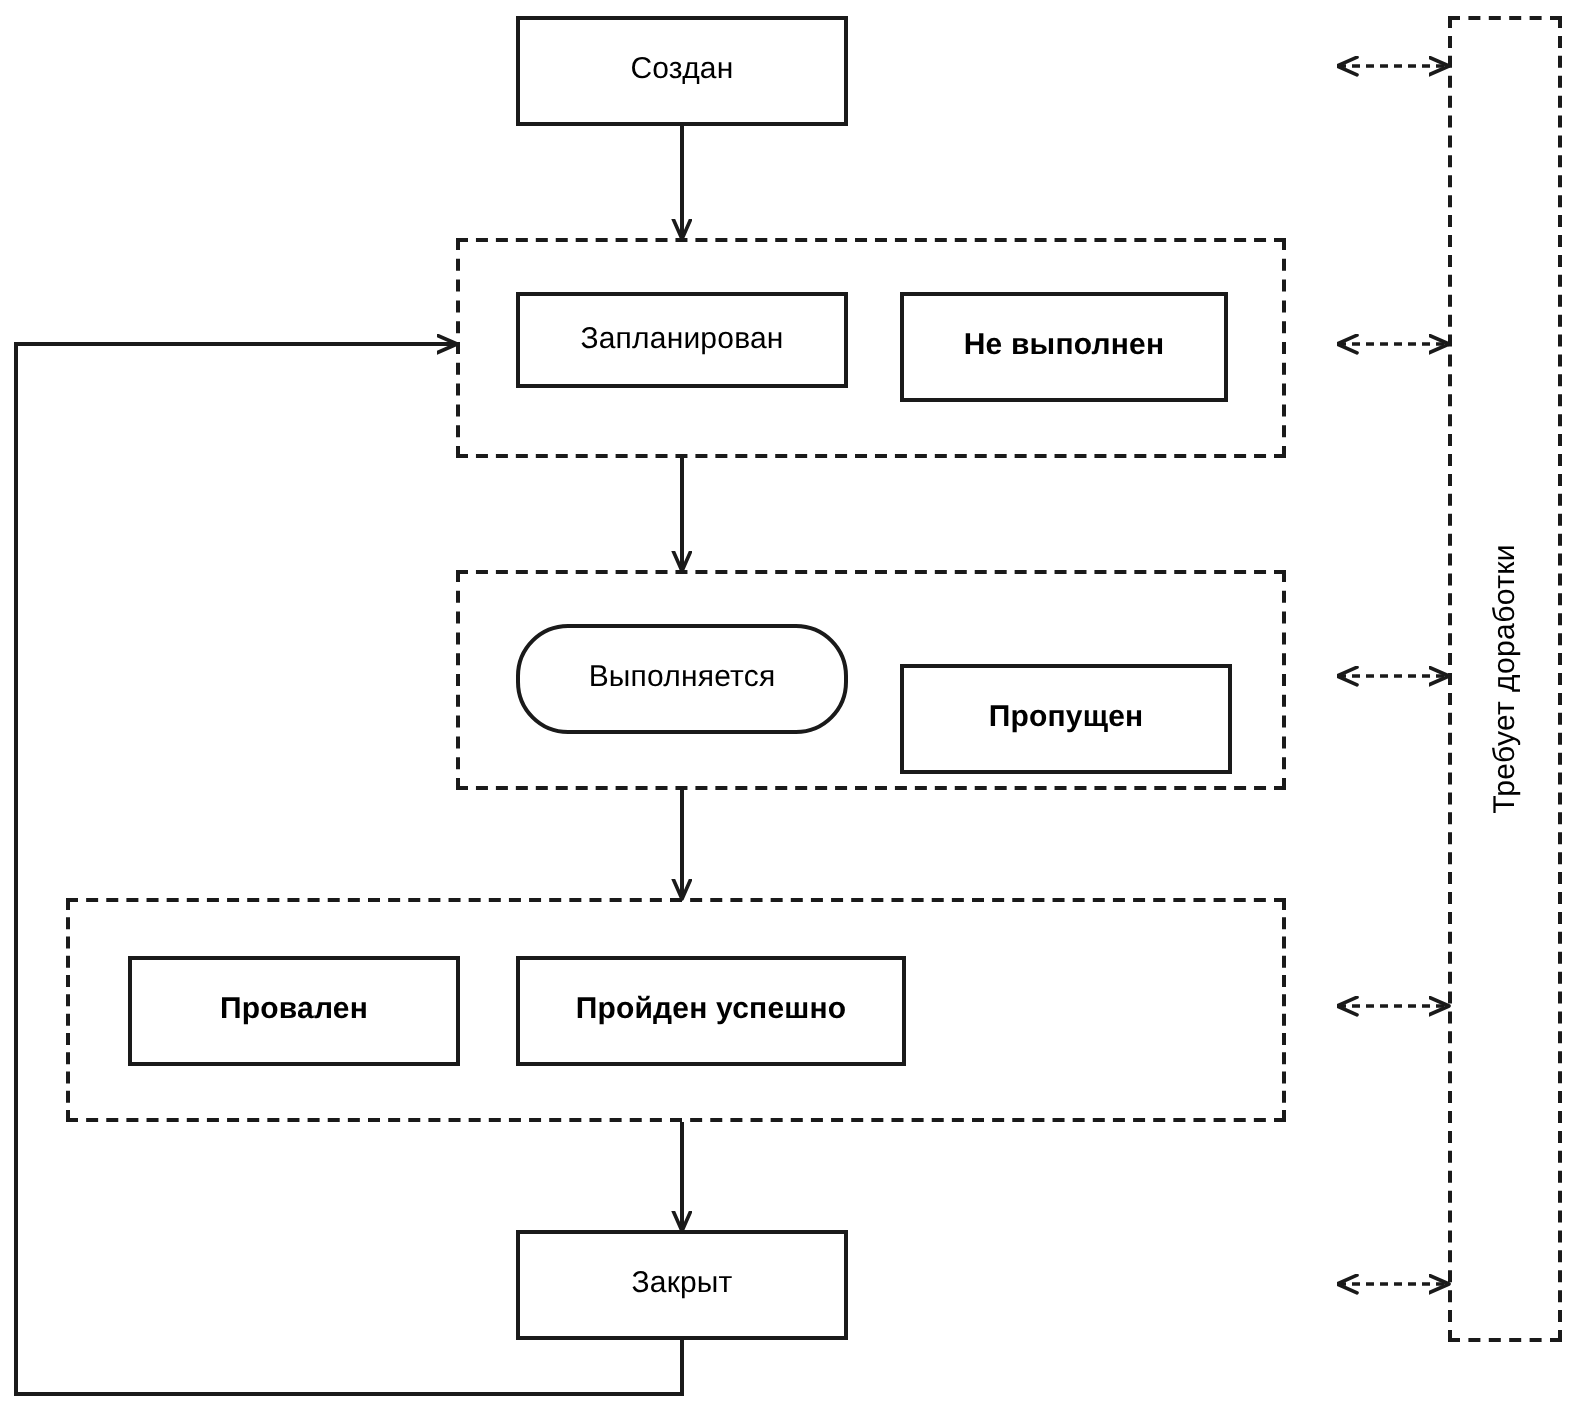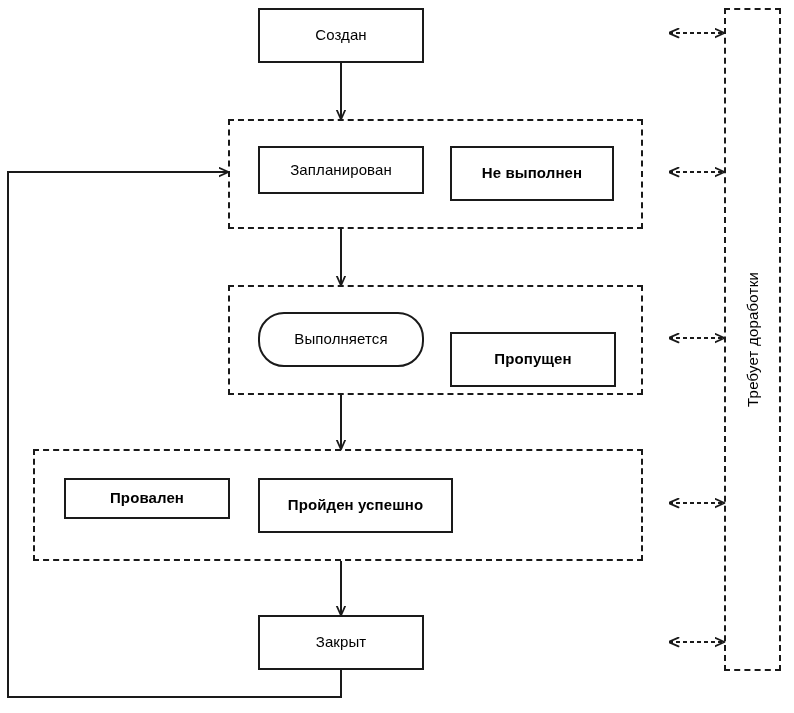--- a/index.html
+++ b/index.html
@@ -135,21 +135,21 @@
     </div>
   <div class="state-box bold" id="node-not-executed" style="left: 450px; top: 146px; width: 164px; height: 55px;">
       <span>Не выполнен</span>
     </div>
   <div class="state-box" id="node-in-progress" style="left: 258px; top: 312px; width: 166px; height: 55px; border-radius: 26px;">
       <span>Выполняется</span>
     </div>
   <div class="state-box bold" id="node-skipped" style="left: 450px; top: 312px; width: 166px; height: 55px; margin-top: 20px;">
       <span>Пропущен</span>
     </div>
-  <div class="state-box bold" id="node-failed" style="left: 64px; top: 478px; width: 166px; height: 41px;">
+  <div class="state-box bold" id="node-failed" style="left: 64px; top: 478px; width: 166px; height: 55px;">
       <span>Провален</span>
     </div>
   <div class="state-box bold" id="node-passed" style="left: 258px; top: 478px; width: 195px; height: 55px;">
       <span>Пройден успешно</span>
     </div>
   <div class="state-box" id="node-closed" style="left: 258px; top: 615px; width: 166px; height: 55px;">
       <span>Закрыт</span>
     </div>
 
   <div class="rework-panel" id="rework-panel" style="left: 724px; top: 8px; width: 57px; height: 663px;">

